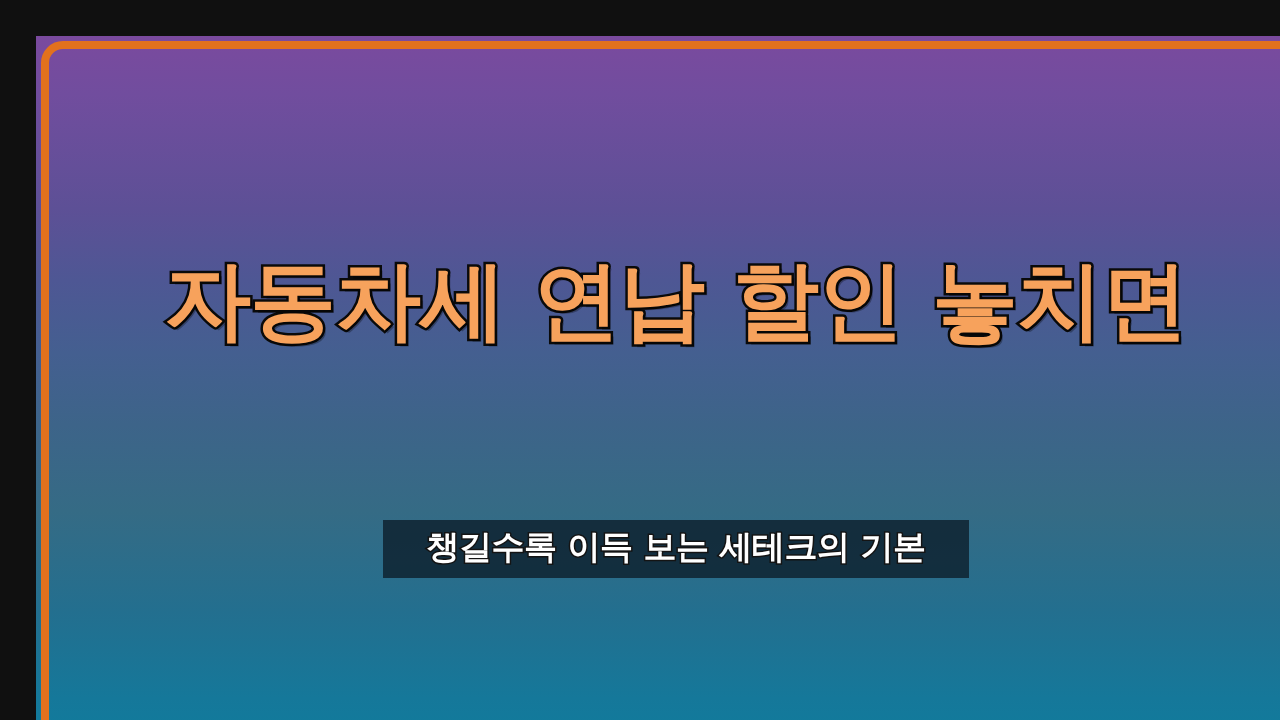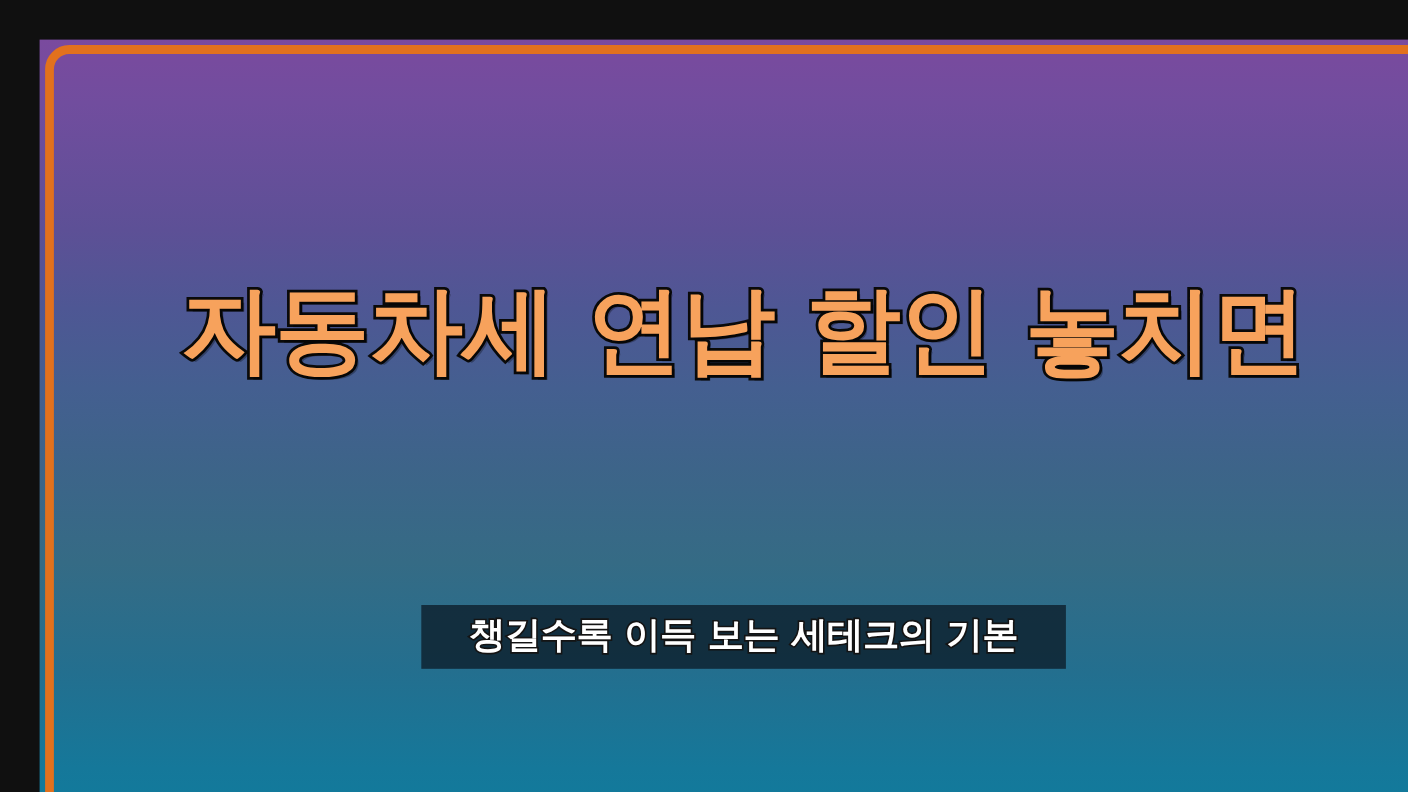--- a/index.html
+++ b/index.html
@@ -93,21 +93,20 @@
     left: 0;
     width: 1280px;
     display: flex;
     justify-content: center;
   }
 
   .subtitle-bar {
     background: rgba(13, 32, 45, 0.82);
     padding: 9px 26px 13px 26px;
     display: inline-block;
-    margin-top: 30px;
   }
 
   .subtitle-text {
     font-family: "DejaVu Sans", "Liberation Sans", sans-serif;
     font-weight: 700;
     font-size: 33px;
     line-height: 1.08;
     letter-spacing: -0.5px;
     color: #ffffff;
     -webkit-text-stroke: 3px #141414;

